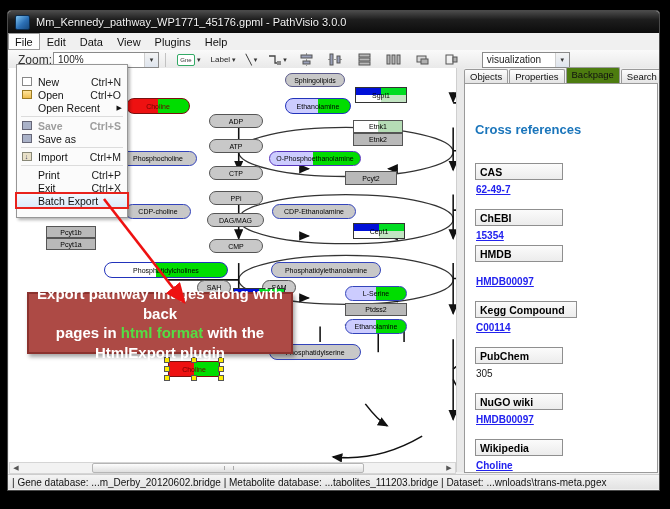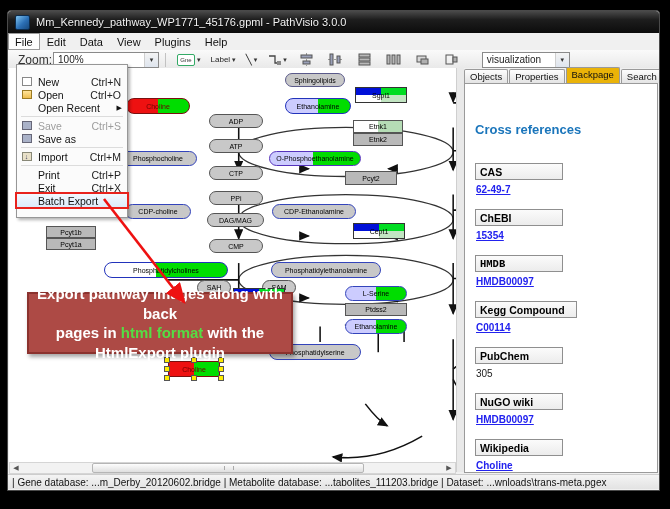--- a/index.html
+++ b/index.html
@@ -46,38 +46,38 @@
     z-index:5;display:flex;flex-direction:column;align-items:center;justify-content:center;
     color:#fff;font-weight:bold;font-size:15px;line-height:1.3;text-align:center;}
   #callout .hl{color:#55dd44;}
   #annosvg{z-index:8}
   
   #filemenu{position:absolute;left:8px;top:53px;width:110px;background:#fbfbfb;border:1px solid #979797;
     box-shadow:2px 2px 3px rgba(0,0,0,.3);z-index:7;padding:10px 0;font-size:10.5px;}
   .fm-item{height:13px;display:flex;align-items:center;padding:0 3px;color:#111;position:relative;}
   .fm-item .fmicon{width:13px;height:11px;margin-right:5px;display:flex;align-items:center;justify-content:center;}
   .fm-item .sc{margin-left:auto;color:#222;padding-right:3px;}
-  .fm-item.disabled,.fm-item.disabled .sc{color:#9d9d9d;}
+  .fm-item.disabled,.fm-item.disabled .sc{color:#9d9d9d;font-weight:bold;}
   .fm-item .sub{margin-left:auto;font-size:7px;padding-right:2px;}
   .fm-sep{height:1px;background:#dcdcdc;margin:2px 4px;}
   .fm-item.annotated{background:linear-gradient(#f3f8fe,#dcebfb);outline:2px solid #e8221d;outline-offset:0px;}
   .micon{width:10px;height:9px;box-sizing:border-box;}
   .ic-new{background:#fff;border:1px solid #888;}
   .ic-open{background:linear-gradient(#ffe49a,#eebd4e);border:1px solid #9a7a23;}
   .ic-save{background:#aab2c8;border:1px solid #667;}
   .ic-import{background:#e8e0c8;border:1px solid #887;font-size:7px;line-height:7px;text-align:center;color:#335;}
   .ic-export{background:#e8e0c8;border:1px solid #887;font-size:7px;line-height:7px;text-align:center;color:#335;}
   
   #splitter{position:absolute;left:448px;top:57px;width:7px;height:404px;background:#e9e9e9;border-left:1px solid #cfcfcf;border-right:1px solid #cfcfcf;}
   
   #sidepanel{position:absolute;left:456px;top:57px;width:194px;height:404px;background:#f0f0f0;}
   #tabsrow{position:absolute;left:0;top:0;width:100%;height:15px;display:flex;align-items:flex-end;font-size:9.5px;}
   .tab{border:1px solid #9a9a9a;border-bottom:none;background:linear-gradient(#fdfdfd,#e4e4e4);
     padding:1px 5px;margin-right:1px;border-radius:2px 2px 0 0;height:11px;color:#111;}
-  .tab.activetab{background:#eab308;height:13px;font-weight:normal;position:relative;z-index:2;}
+  .tab.activetab{background:#4d7c0f;height:13px;font-weight:normal;position:relative;z-index:2;}
   #panelbody{position:absolute;left:0;top:15px;width:192px;height:388px;background:#fff;border:1px solid #9a9a9a;overflow:hidden;}
   #crossrefs-title{position:absolute;left:10px;top:38px;color:#1a75bb;font-weight:bold;font-size:13px;}
   .xref-head{position:absolute;left:10px;width:82px;height:15px;background:linear-gradient(#fbfbfb,#ececec);
     border:1px solid #8f8f8f;font-weight:bold;font-size:10.5px;display:flex;align-items:center;padding-left:4px;color:#000;}
   .xref-val{position:absolute;left:11px;font-size:10px;font-weight:bold;color:#2222ee;text-decoration:underline;}
   .xref-val.plain{color:#222;text-decoration:none;font-weight:normal;}
   
   #hscroll{position:absolute;left:1px;top:451px;width:447px;height:12px;background:#f2f2f2;border:1px solid #d5d5d5;box-sizing:border-box;display:flex;align-items:center;}
   .scrollarrow{width:12px;height:10px;font-size:7px;display:flex;align-items:center;justify-content:center;color:#555;}
   #hthumb{margin-left:70px;width:270px;height:8px;background:linear-gradient(#fdfdfd,#dfdfdf);border:1px solid #b5b5b5;border-radius:2px;position:relative;}
@@ -267,21 +267,21 @@
           <div class="tab activetab">Backpage</div>
           <div class="tab">Search</div>
         </div>
       <div id="panelbody">
         <div id="crossrefs-title">Cross references</div>
         <div id="xrefs">
             <div class="xref-head" style="top: 79px; width: 82px;">CAS</div>
             <div class="xref-val" style="top: 100px;">62-49-7</div>
             <div class="xref-head" style="top: 125px; width: 82px;">ChEBI</div>
             <div class="xref-val" style="top: 146px;">15354</div>
-            <div class="xref-head" style="top: 171px; width: 82px; font-family: Liberation Mono, monospace;">HMDB</div>
+            <div class="xref-head" style="top: 161px; width: 82px;">HMDB</div>
             <div class="xref-val" style="top: 192px;">HMDB00097</div>
             <div class="xref-head" style="top: 217px; width: 96px;">Kegg Compound</div>
             <div class="xref-val" style="top: 238px;">C00114</div>
             <div class="xref-head" style="top: 263px; width: 82px;">PubChem</div>
             <div class="xref-val plain" style="top: 284px;">305</div>
             <div class="xref-head" style="top: 309px; width: 82px;">NuGO wiki</div>
             <div class="xref-val" style="top: 330px;">HMDB00097</div>
             <div class="xref-head" style="top: 355px; width: 82px;">Wikipedia</div>
             <div class="xref-val" style="top: 376px;">Choline</div>
           </div>

